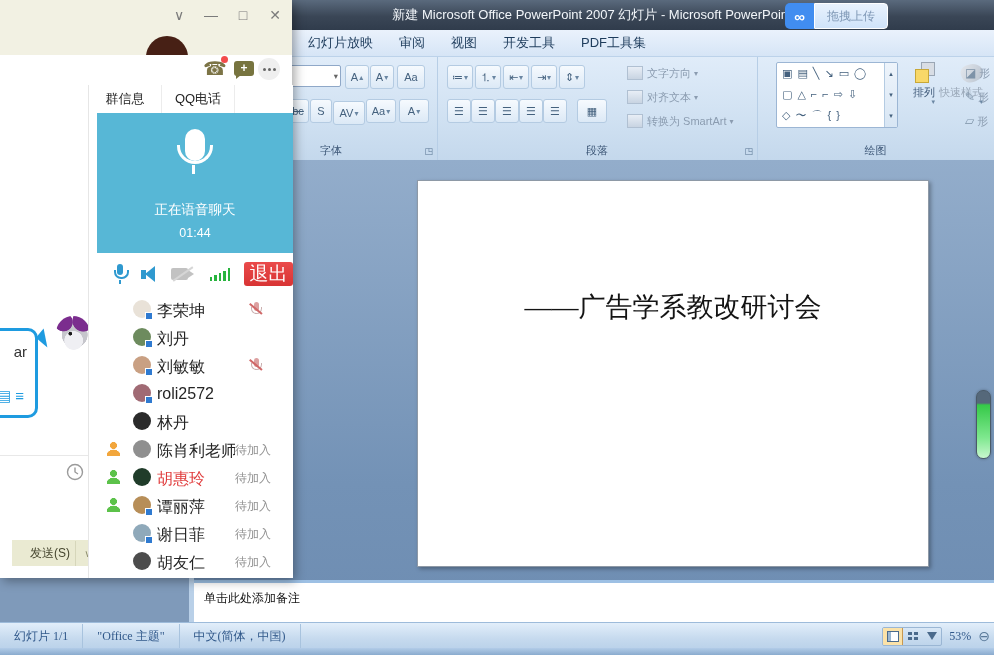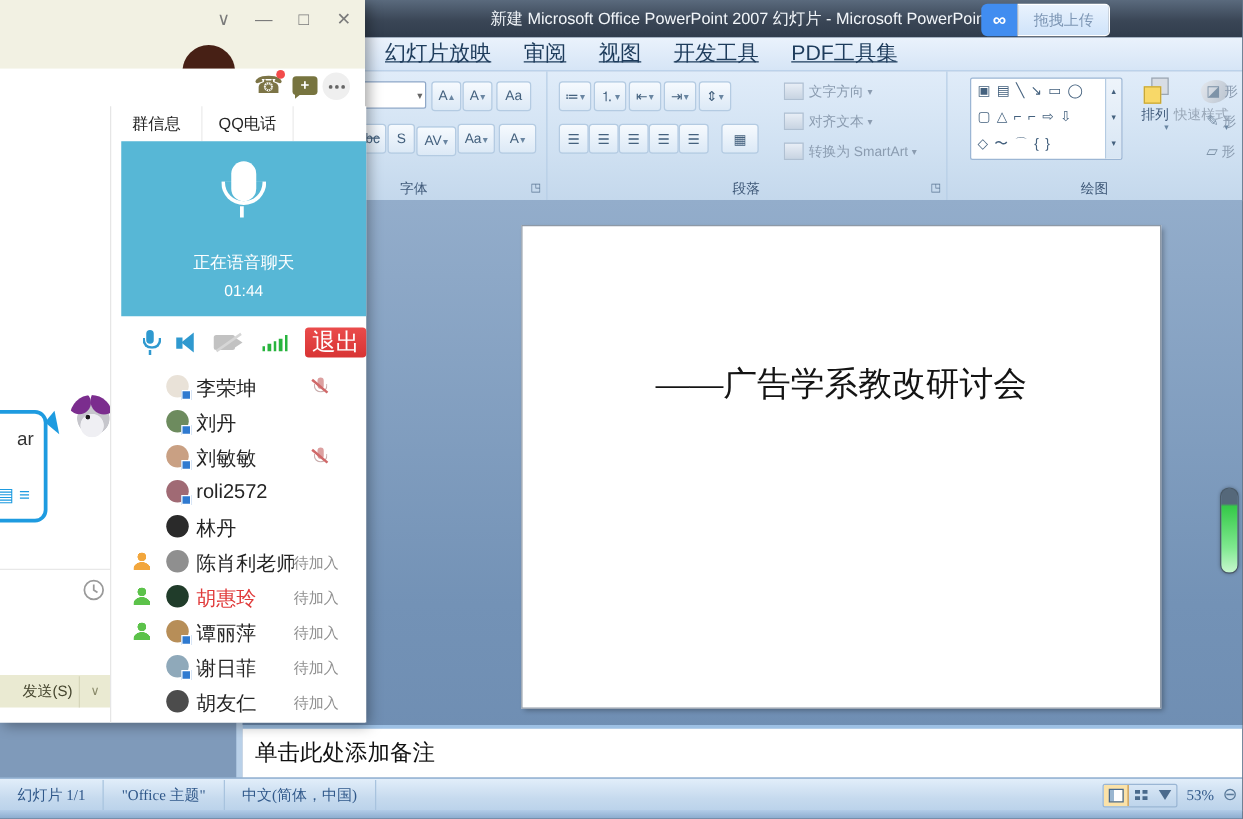--- a/index.html
+++ b/index.html
@@ -12,21 +12,21 @@
   .ppt-title{position:absolute;left:300px;right:110px;top:0;height:30px;line-height:30px;
     text-align:center;color:#f2f6fa;font-size:13px;white-space:nowrap;overflow:hidden;}
   .pan-widget{position:absolute;right:106px;top:3px;height:26px;display:flex;align-items:stretch;}
   .pan-logo{width:29px;background:#418df0;border-radius:5px 0 0 5px;color:#fff;display:flex;
     align-items:center;justify-content:center;font-size:15px;font-weight:bold;}
   .pan-btn{background:linear-gradient(#e9f2fd,#cfe3fa);border:1px solid #fff;border-radius:0 4px 4px 0;
     color:#7e97b5;font-size:12px;display:flex;align-items:center;padding:0 12px;}
   .ppt-menubar{position:absolute;left:0;top:30px;width:994px;height:27px;
     background:linear-gradient(#eaf2fc,#d6e5f6);border-bottom:1px solid #bcd2ea;
     display:flex;align-items:center;padding-left:295px;box-sizing:border-box;}
-  .menu-tab{font-size:17px;color:#1e3c5c;padding:0 13px;line-height:26px;white-space:nowrap;text-decoration:underline;}
+  .menu-tab{font-size:13px;color:#1e3c5c;padding:0 13px;line-height:26px;white-space:nowrap;}
   
   .ppt-ribbon{position:absolute;left:0;top:57px;width:994px;height:103px;
     background:linear-gradient(#e0ecf9,#d0e1f2 60%,#c4d8ec);border-bottom:1px solid #aec8e2;overflow:hidden;}
   .rgroup{position:absolute;top:0;height:103px;border-right:1px solid #b7cee6;}
   .rg-font{left:225px;width:212px;}
   .rg-para{left:437px;width:320px;}
   .rg-draw{left:757px;width:237px;border-right:none;}
   .rg-label{position:absolute;bottom:2px;left:0;right:0;text-align:center;font-size:11px;color:#3e5878;}
   .launcher{position:absolute;right:4px;bottom:4px;font-size:9px;color:#5a7694;}
   .combo{position:absolute;height:20px;background:#fff;border:1px solid #8fa8c8;border-radius:2px;
@@ -71,21 +71,21 @@
   .subtitle-ph{position:absolute;left:76px;top:212px;width:357px;height:103px;
     border:1px dotted #8f8f8f;box-sizing:border-box;text-align:center;padding-top:9px;
     color:#a9a9a9;font-size:17px;font-family:"Liberation Serif","DejaVu Serif",serif;}
   .vol-pill{position:absolute;left:976px;top:230px;width:13px;height:67px;border-radius:7px;
     background:linear-gradient(#55687a 0 12px,#35c948 14px,#7fe88f 70%,#c8f7cf);
     border:1px solid #4a5a68;box-shadow:0 0 3px rgba(0,0,0,.3);}
   .slides-pane-bottom{position:absolute;left:0;top:418px;width:189px;height:44px;background:#7f9aba;}
   .notes-splitter{position:absolute;left:189px;top:418px;width:5px;height:44px;background:#b9d0e8;}
   .notes{position:absolute;left:194px;top:420px;right:0;height:42px;background:#fff;
     border-top:3px solid #9dc0e4;box-sizing:border-box;}
-  .notes-text{position:absolute;left:10px;top:7px;font-size:18px;color:#111;}
+  .notes-text{position:absolute;left:10px;top:7px;font-size:12px;color:#111;}
   
   .ppt-statusbar{position:absolute;left:0;top:622px;width:994px;height:26px;
     background:linear-gradient(#e2eefa,#c6daee 60%,#bad2ea);border-top:1px solid #9dbbda;
     display:flex;align-items:center;font-size:12px;color:#30588a;font-family:Liberation Serif, serif;}
   .sb-seg{padding:0 14px;border-right:1px solid #a8c3de;line-height:25px;white-space:nowrap;}
   .sb-right{margin-left:auto;display:flex;align-items:center;gap:7px;padding-right:4px;}
   .viewbtns{display:flex;border:1px solid #9ab6d4;border-radius:2px;overflow:hidden;}
   .vb{width:19px;height:17px;display:flex;align-items:center;justify-content:center;}
   .vb.active{background:#fbe2a8;border-right:1px solid #c89850;}
   .vb i{display:block;}
@@ -126,21 +126,21 @@
     border-bottom:12px solid #1e9be0;border-right:15px solid transparent;transform:rotate(40deg);}
   .mouse-av{position:absolute;left:56px;top:231px;width:34px;height:34px;border-radius:50%;
     background:
       radial-gradient(circle at 22% 18%,#7b2d8e 23%,transparent 25%),
       radial-gradient(circle at 80% 14%,#7b2d8e 26%,transparent 28%),
       radial-gradient(circle at 42% 52%,#1a1a1a 6%,transparent 8%),
       radial-gradient(circle at 52% 72%,#efeff3 30%,transparent 32%),
       radial-gradient(circle at 55% 55%,#c6c6cc 48%,transparent 50%);}
   .left-divider{position:absolute;left:0;top:370px;width:88px;height:1px;background:#e8e8e8;}
   .clock-ic{position:absolute;left:66px;top:378px;}
-  .send-row{position:absolute;left:0;top:455px;width:88px;height:26px;background:#eaead2;display:flex;align-items:center;}
+  .send-row{position:absolute;left:12px;top:455px;width:88px;height:26px;background:#eaead2;display:flex;align-items:center;}
   .send-label{font-size:12px;color:#45452e;padding-left:18px;flex:1;}
   .send-caret{width:24px;text-align:center;border-left:1px solid #d6d6ba;color:#8a8a6a;font-size:10px;line-height:25px;}
   
   .qq-right{position:absolute;left:88px;top:85px;width:204px;height:493px;background:#fff;border-left:1px solid #e6e6e6;}
   .qq-tabs{position:absolute;left:0;top:0;width:204px;height:28px;display:flex;}
   .qq-tab{width:72px;text-align:center;line-height:27px;font-size:13px;color:#252525;border-right:1px solid #ececec;}
   .call-panel{position:absolute;left:8px;top:28px;width:196px;height:140px;background:#57b7d6;}
   .mic-big{position:absolute;left:50%;top:16px;transform:translateX(-50%);width:40px;height:52px;}
   .mic-big .body{position:absolute;left:10px;top:0;width:20px;height:32px;background:#fff;border-radius:10px;}
   .mic-big .arc{position:absolute;left:2px;top:16px;width:30px;height:16px;border:3px solid #fff;border-top:none;

